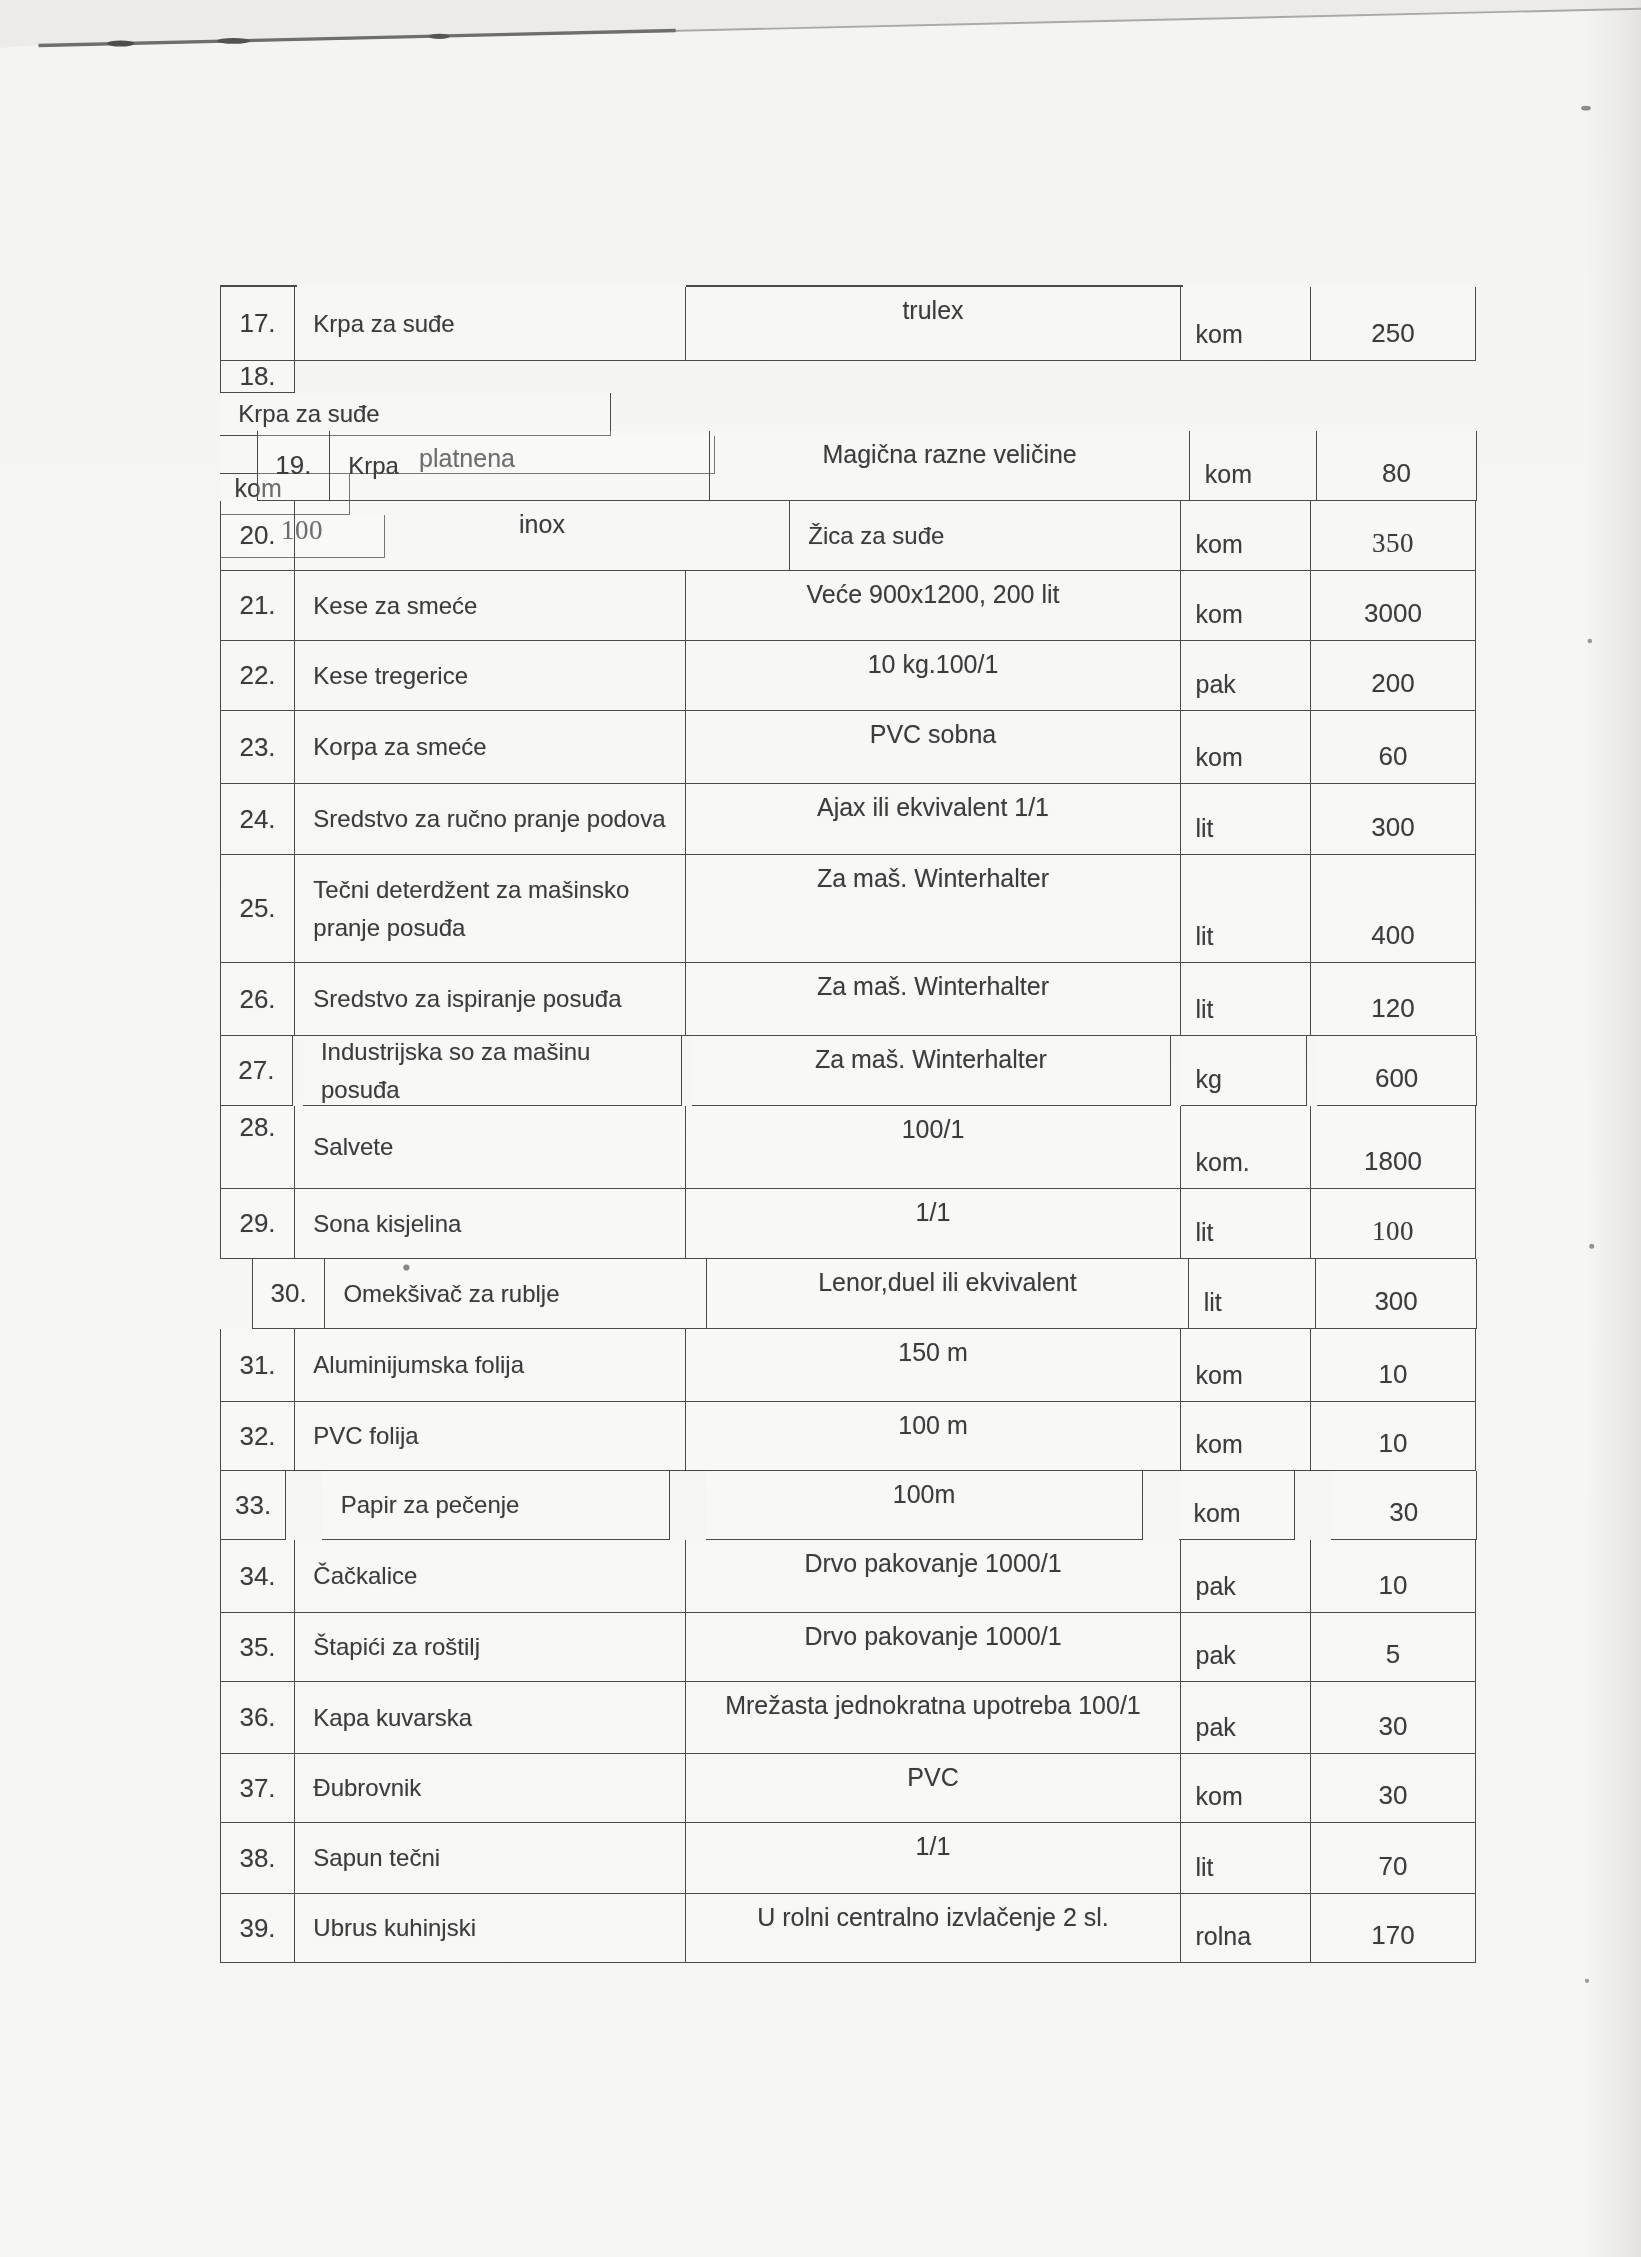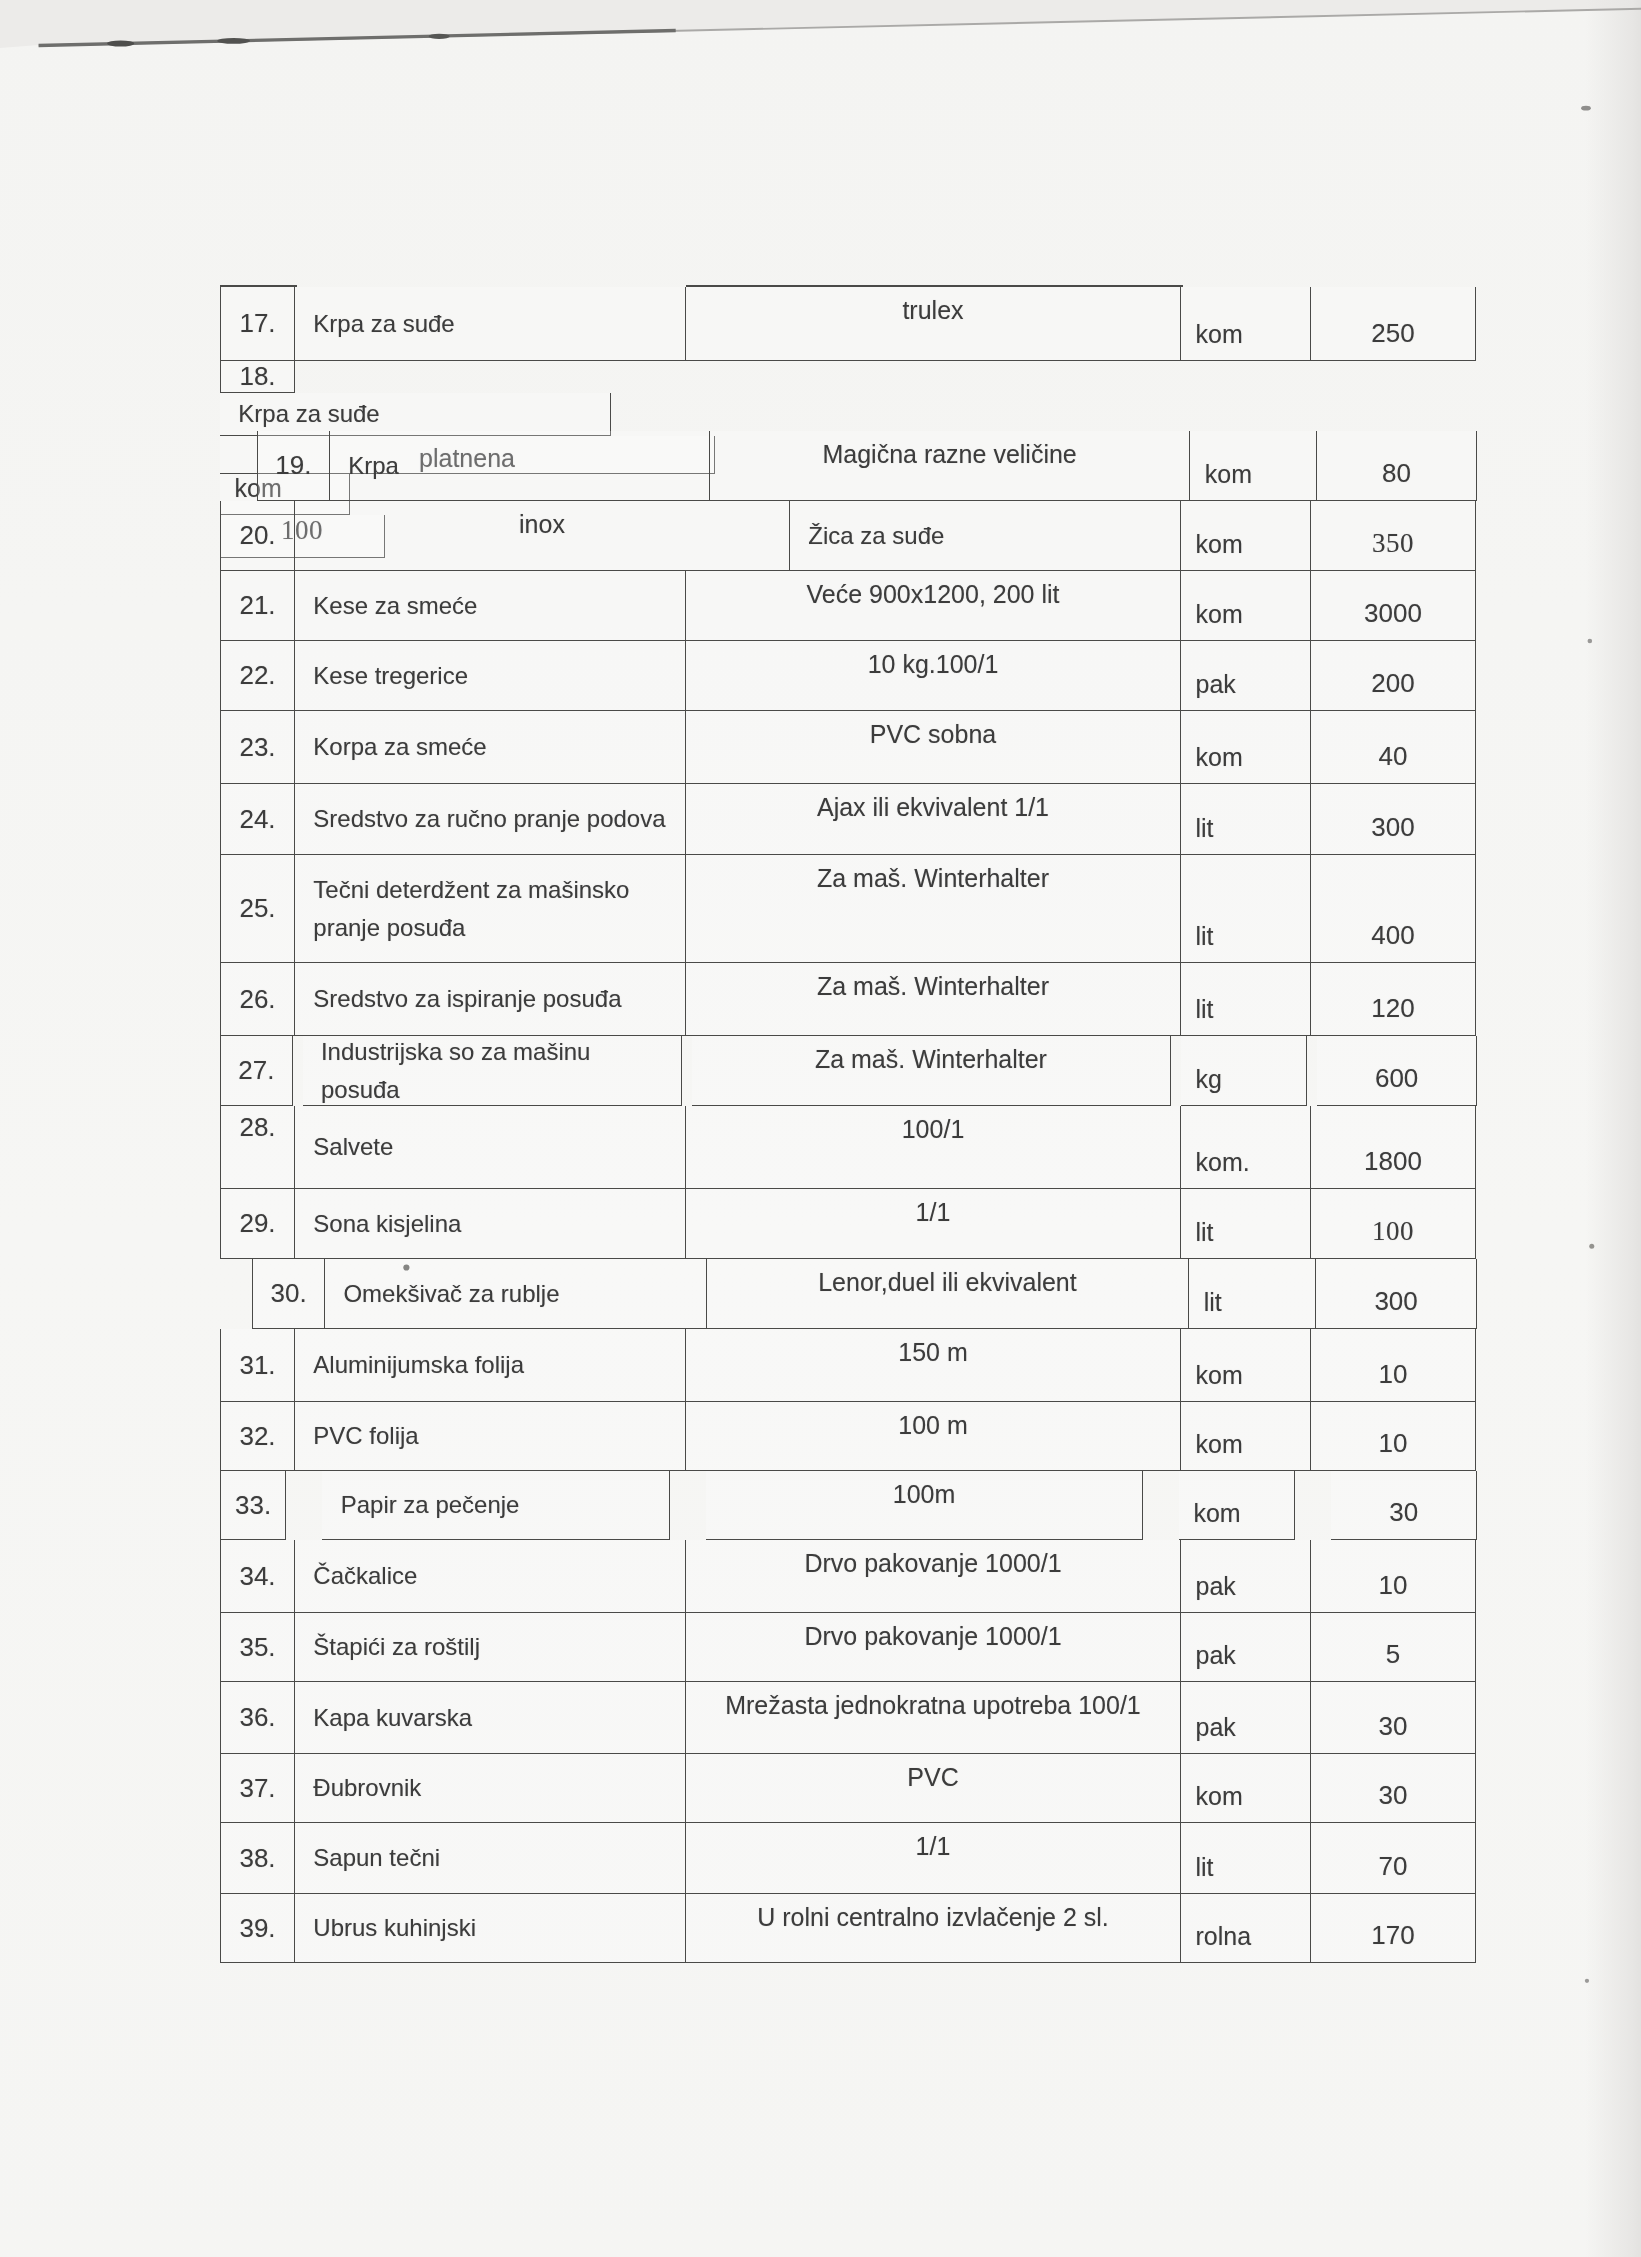--- a/index.html
+++ b/index.html
@@ -182,21 +182,21 @@
           <div class="cell c-item">
             <span>Korpa za smeće</span>
           </div>
           <div class="cell c-desc">
             <span>PVC sobna</span>
           </div>
           <div class="cell c-unit">
             <span>kom</span>
           </div>
           <div class="cell c-qty">
-            <span>40</span>
+            <span>60</span>
           </div>
         </div>
         <div class="row" style="height: 71px;">
           <div class="cell c-num">
             <span>24.</span>
           </div>
           <div class="cell c-item">
             <span>Sredstvo za ručno pranje podova</span>
           </div>
           <div class="cell c-desc">

